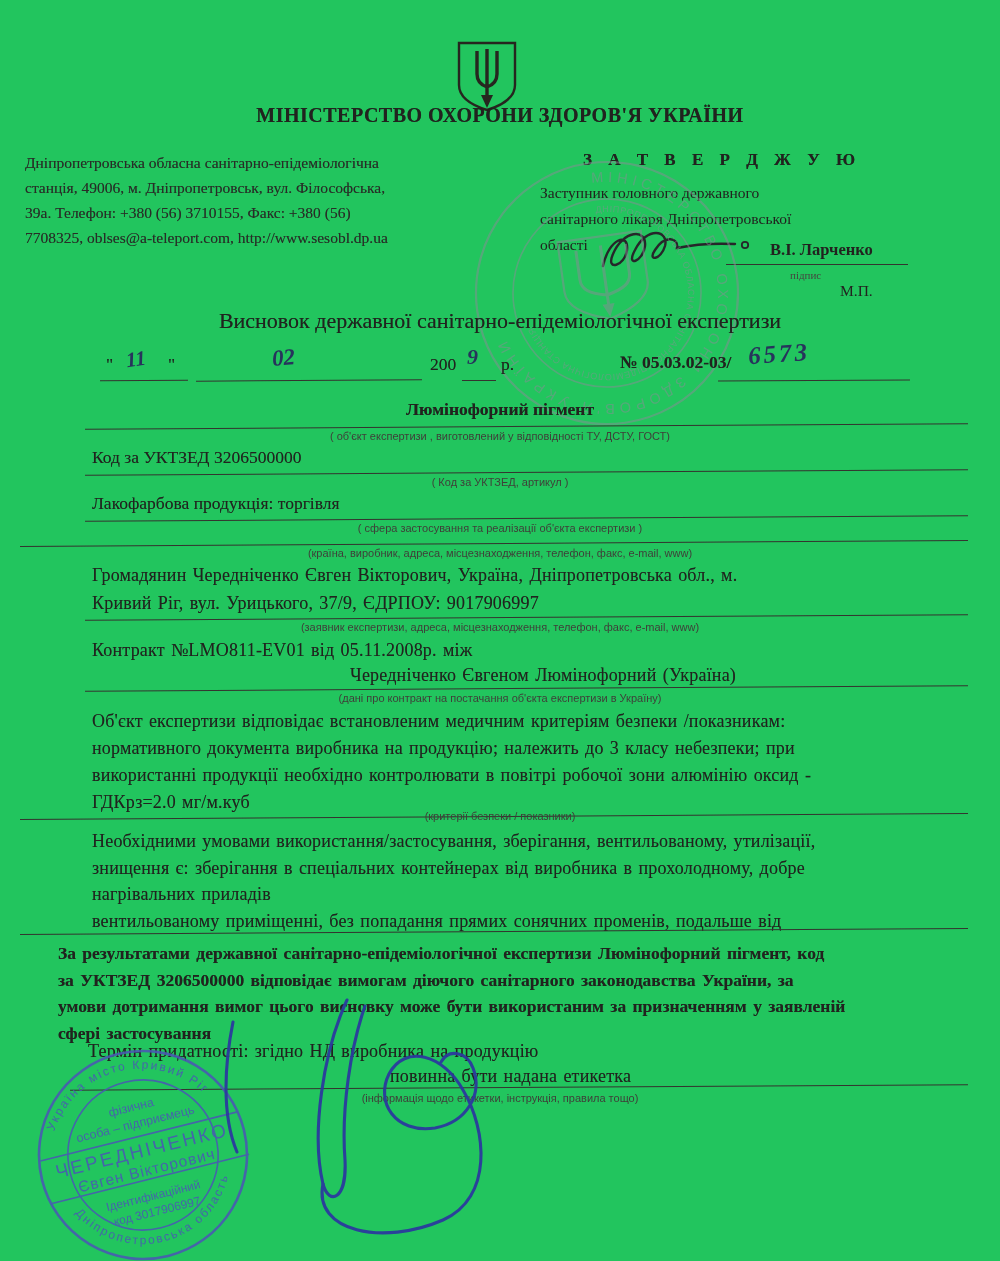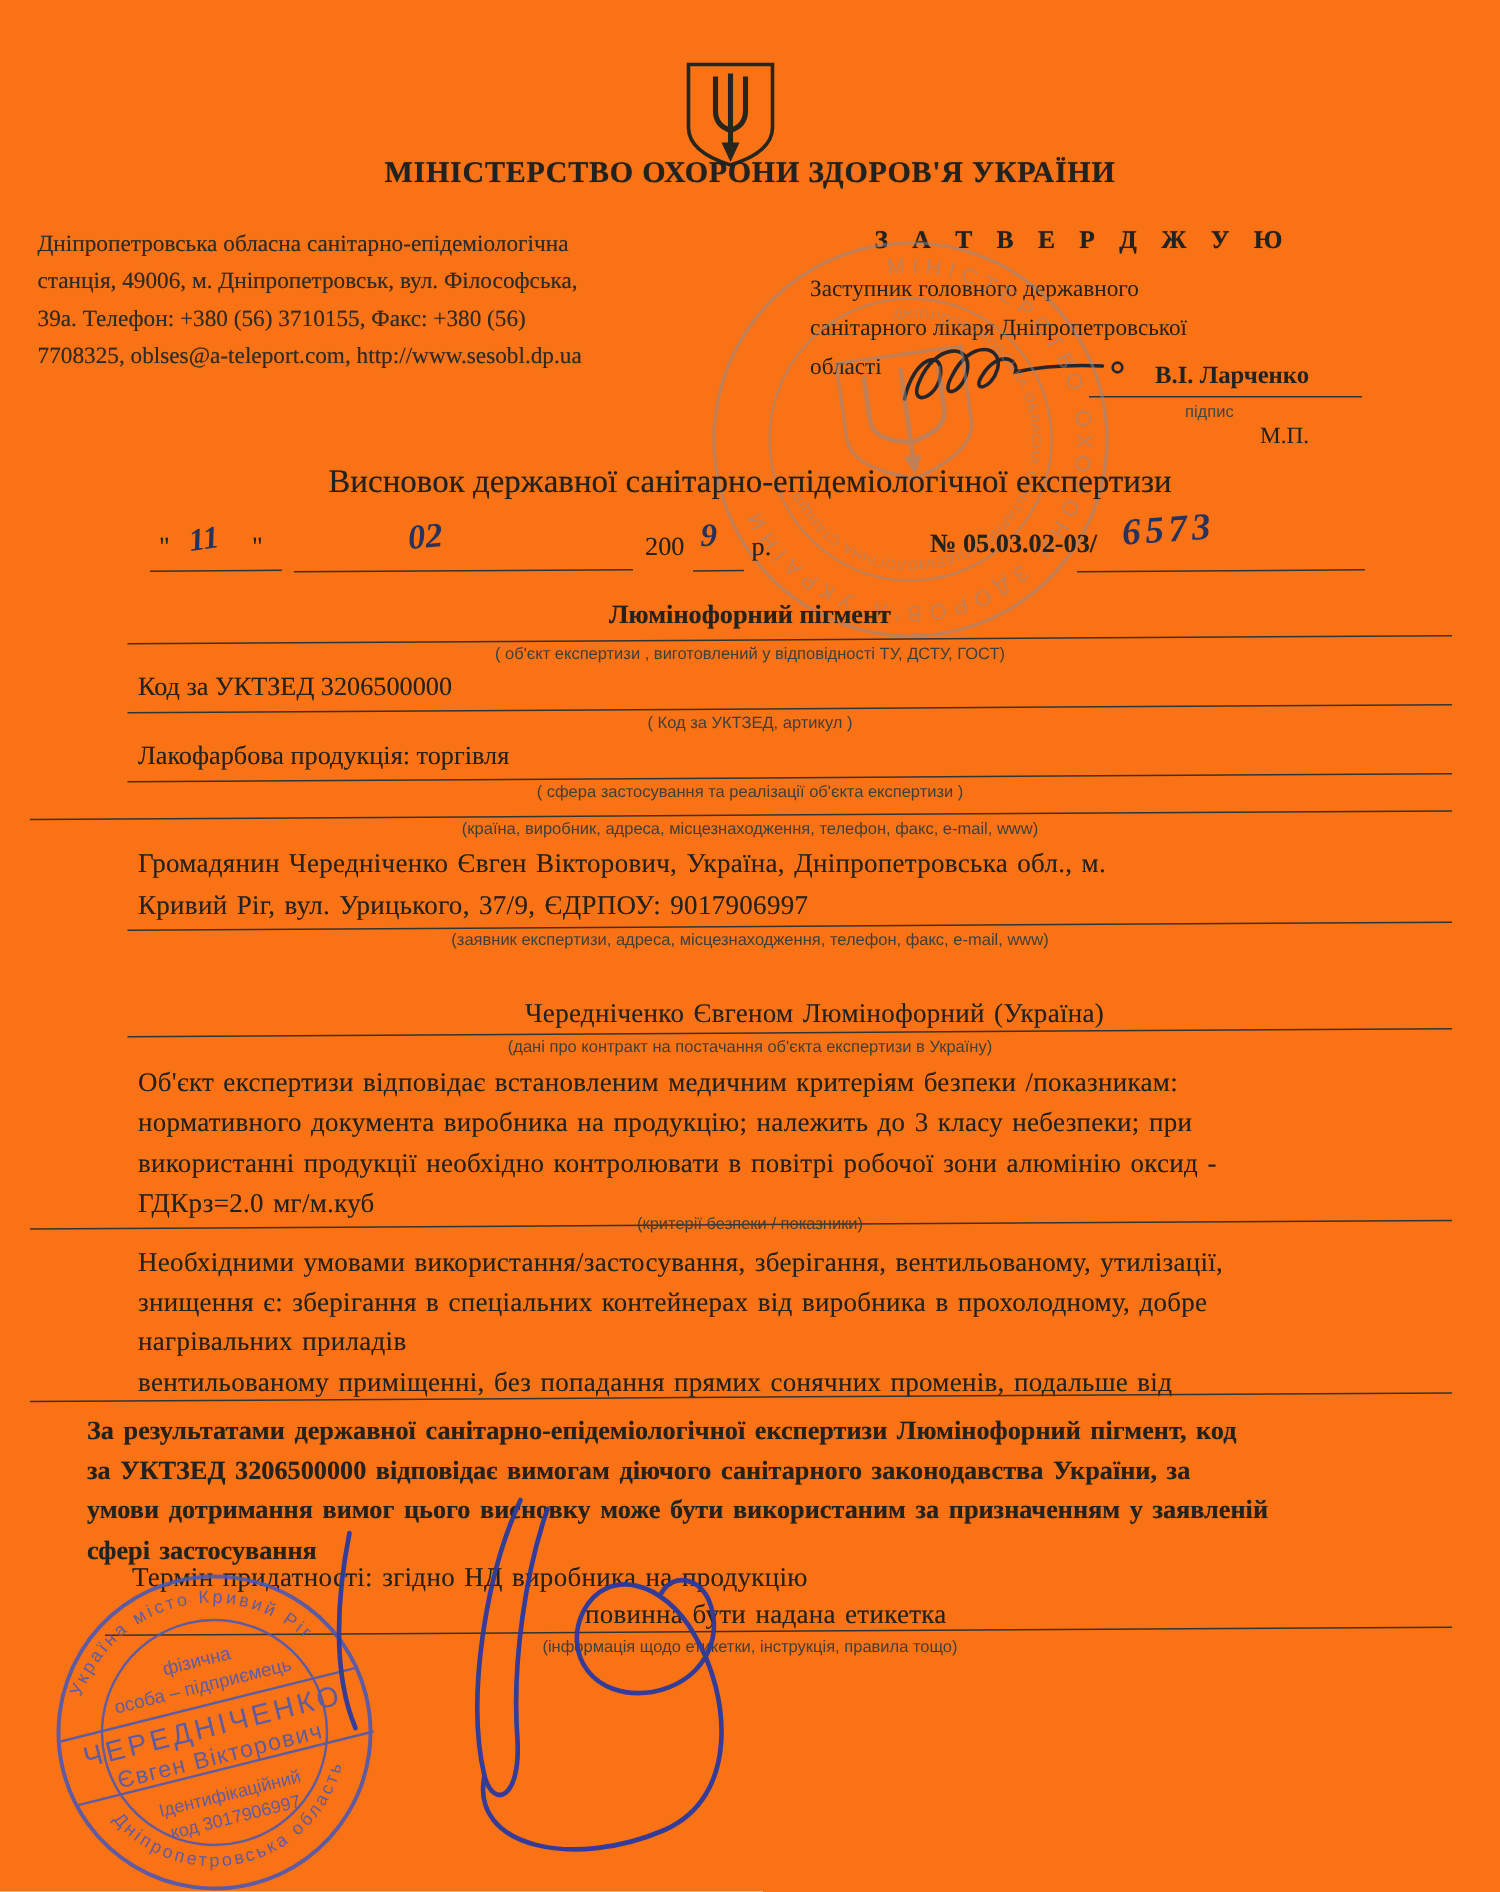--- a/index.html
+++ b/index.html
@@ -1,29 +1,29 @@
 <!DOCTYPE html>
 <html><head>
 <meta charset="utf-8">
 <style>
   html,body{margin:0;padding:0;background:#e8e8e8;}
   .page{
     position:relative;width:1000px;height:1261px;margin:0 auto;
-    background:#f97316;overflow:hidden;
+    background:#22c55e;overflow:hidden;
     font-family:"Liberation Serif",serif;color:#22221f;
   }
   .abs{position:absolute;}
   .nowrap{white-space:nowrap;}
   .center{left:0;width:1000px;text-align:center;}
   .ministry{font-size:20px;font-weight:bold;letter-spacing:.5px;text-shadow:0 0 .6px rgba(0,0,0,.5);}
   .addr{font-size:15.5px;line-height:25px;color:#2b2b28;text-shadow:0 0 .5px rgba(0,0,0,.35);}
   .approve-title{font-size:17px;font-weight:bold;letter-spacing:6px;text-shadow:0 0 .6px rgba(0,0,0,.5);}
   .approve-pos{font-size:15.5px;line-height:26px;}
   .signer{font-size:16.5px;font-weight:bold;}
-  .small-caption{font-family:Liberation Sans, sans-serif;font-size:11px;color:#45453f;}
+  .small-caption{font-family:Liberation Serif, serif;font-size:11px;color:#45453f;}
   .doc-title{font-size:22px;font-weight:normal;text-shadow:0 0 .5px rgba(0,0,0,.45);}
   .value{font-size:17.5px;text-shadow:0 0 .4px rgba(0,0,0,.3);}
   .para{font-size:18px;line-height:27px;letter-spacing:.2px;word-spacing:1.5px;text-shadow:0 0 .4px rgba(0,0,0,.3);}
   .bold-para{font-size:17.5px;line-height:26.5px;font-weight:bold;word-spacing:2px;text-shadow:0 0 .5px rgba(0,0,0,.4);}
   .caption{font-family:"Liberation Sans",sans-serif;font-size:11px;color:#3f3f39;text-align:center;left:60px;width:880px;}
   .rule{height:0;border-top:1.8px solid #34342f;}
   .hand{font-style:italic;color:#27335c;font-weight:bold;}
   .tilt{transform:rotate(-.35deg);}
   svg{display:block;}
 </style>
@@ -114,20 +114,21 @@
   <div class="abs caption" style="top:522px">( сфера застосування та реалізації об'єкта експертизи )</div>
 
   <div class="abs rule tilt" style="left:20px;top:543px;width:948px"></div>
   <div class="abs caption" style="top:547px">(країна, виробник, адреса, місцезнаходження, телефон, факс, e-mail, www)</div>
 
   <div class="abs para nowrap" style="left:92px;top:562px">Громадянин Чередніченко Євген Вікторович, Україна, Дніпропетровська обл., м.</div>
   <div class="abs para nowrap" style="left:92px;top:590px">Кривий Ріг, вул. Урицького, 37/9, ЄДРПОУ: 9017906997</div>
   <div class="abs rule tilt" style="left:85px;top:617px;width:883px"></div>
   <div class="abs caption" style="top:621px">(заявник експертизи, адреса, місцезнаходження, телефон, факс, e-mail, www)</div>
 
+  <div class="abs para nowrap" style="left:92px;top:637px">Контракт №LMO811-EV01 від 05.11.2008р. між</div>
   <div class="abs para nowrap" style="left:350px;top:662px">Чередніченко Євгеном Люмінофорний (Україна)</div>
   <div class="abs rule tilt" style="left:85px;top:688px;width:883px"></div>
   <div class="abs caption" style="top:692px">(дані про контракт на постачання об'єкта експертизи в Україну)</div>
 
   <div class="abs para" style="left:92px;top:708px">
     <div class="nowrap">Об'єкт експертизи відповідає встановленим медичним критеріям безпеки /показникам:</div>
     <div class="nowrap">нормативного документа виробника на продукцію;  належить до 3 класу небезпеки; при</div>
     <div class="nowrap">використанні продукції необхідно контролювати в повітрі робочої зони алюмінію оксид -</div>
     <div class="nowrap">ГДКрз=2.0 мг/м.куб</div>
   </div>

